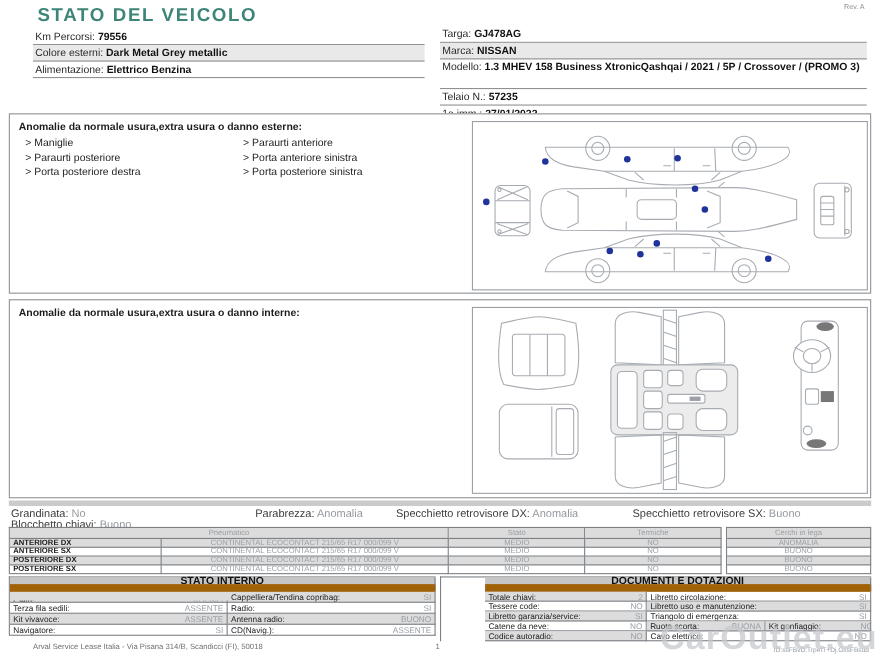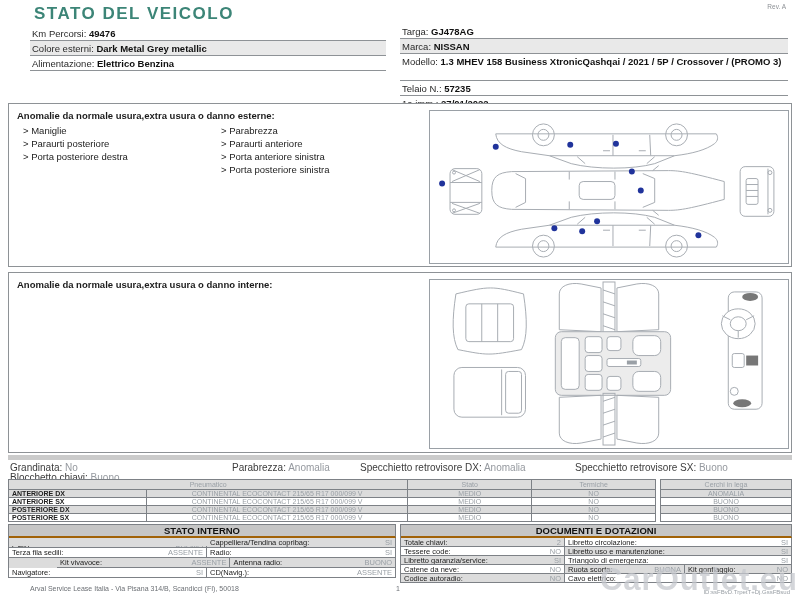--- a/index.html
+++ b/index.html
@@ -42,21 +42,21 @@
   .tbl { position:absolute; border-left:1px solid #7d8186; border-top:1px solid #7d8186; font-size:7px; }
   .trow { display:flex; }
   .tcell { border-right:1px solid #7d8186; border-bottom:1px solid #7d8186; overflow:hidden; white-space:nowrap; display:flex; align-items:center; }
   .tcell.center { justify-content:center; }
   .hdr-gray { background:#dcdcdc; color:#9aa0a6; }
   .row-shade { background:#dcdcdc; }
   .poslbl { font-weight:bold; padding-left:3px; color:#222; }
   .graytxt { color:#9aa0a6; }
   .titlebar { background:#c6c6c6; font-size:9.5px; font-weight:bold; color:#111;
     display:flex; align-items:center; justify-content:center;
-    border-right:1px solid #7d8186; border-bottom:2px solid #a16207; }
+    border-right:1px solid #7d8186; border-bottom:7px solid #a16207; }
   .kv { justify-content:space-between; padding:0 3px; font-size:7.5px; }
   .kv .lbl { color:#222; }
   .kv .val { color:#9aa0a6; }
   .cell-shade { background:#dcdcdc; }
 
   
   #footer-company { left:30px; top:585px; font-size:7px; color:#6b6f74; }
   #footer-page { left:396px; top:585px; font-size:7px; color:#6b6f74; }
   #footer-id { right:10px; top:589px; font-size:6px; color:#9aa0a6; }
   #watermark { right:2px; top:562px; font-size:31px; font-weight:bold;
@@ -64,21 +64,21 @@
 </style>
 </head>
 <body>
 
 <div id="page">
 
   <div class="abs" id="title">STATO DEL VEICOLO</div>
   <div class="abs" id="rev">Rev. A</div>
 
   <div class="abs info-block" id="info-left">
-    <div class="info-row"><span class="lbl">Km Percorsi:</span> <span class="val">49476</span></div>
+    <div class="info-row"><span class="lbl">Km Percorsi:</span> <span class="val">79556</span></div>
     <div class="info-row shade"><span class="lbl">Colore esterni:</span> <span class="val">Dark Metal Grey metallic</span></div>
     <div class="info-row"><span class="lbl">Alimentazione:</span> <span class="val">Elettrico Benzina</span></div>
   </div>
 
   <div class="abs info-block" id="info-right">
     <div class="info-row"><span class="lbl">Targa:</span> <span class="val">GJ478AG</span></div>
     <div class="info-row shade"><span class="lbl">Marca:</span> <span class="val">NISSAN</span></div>
     <div class="info-row" style="min-height:27px;"><span class="lbl">Modello:</span> <span class="val">1.3 MHEV 158 Business XtronicQashqai / 2021 / 5P / Crossover / (PROMO 3)</span></div>
     <div class="info-row"><span class="lbl">Telaio N.:</span> <span class="val">57235</span></div>
     <div class="info-row"><span class="lbl">1a imm.:</span> <span class="val">27/01/2022</span></div>
@@ -86,21 +86,20 @@
 
   <div class="abs sectionbox" id="sec-ext">
     <div class="sec-heading">Anomalie da normale usura,extra usura o danno esterne:</div>
     <div class="anomaly-cols">
       <div class="anomaly-col">
         <div><span>&gt;</span> <span>Maniglie</span></div>
         <div><span>&gt;</span> <span>Paraurti posteriore</span></div>
         <div><span>&gt;</span> <span>Porta posteriore destra</span></div>
       </div>
       <div class="anomaly-col">
-        <div><span>&gt;</span> <span>Parabrezza</span></div>
         <div><span>&gt;</span> <span>Paraurti anteriore</span></div>
         <div><span>&gt;</span> <span>Porta anteriore sinistra</span></div>
         <div><span>&gt;</span> <span>Porta posteriore sinistra</span></div>
       </div>
     </div>
     <div class="diagram-box" id="diag-ext">
       <svg width="358" height="152" viewBox="0 0 360 153">
         <defs>
           <g id="car-side" stroke="#a7acb2" stroke-width="1" fill="none">
             <path d="M4,34 C5,24 14,19 30,16 L58,12 L80,4 C104,-2 142,-2 164,4 L184,12 C202,14 216,18 224,24 C228,27 228,31 226,34 Z"></path>
@@ -286,42 +285,42 @@
       <div class="tcell kv" style="width:198px;">
           <span class="lbl">Terza fila sedili:</span>
           <span class="val">ASSENTE</span>
         </div>
       <div class="tcell kv" style="width:189px;">
           <span class="lbl">Radio:</span>
           <span class="val">SI</span>
         </div>
     </div>
     <div class="trow row-shade" style="height:10px;">
-      <div class="tcell kv" style="width:198px;margin-left:48px;">
+      <div class="tcell kv" style="width:198px;">
           <span class="lbl">Kit vivavoce:</span>
           <span class="val">ASSENTE</span>
         </div>
       <div class="tcell kv" style="width:189px;">
           <span class="lbl">Antenna radio:</span>
           <span class="val">BUONO</span>
         </div>
     </div>
     <div class="trow" style="height:10px;">
       <div class="tcell kv" style="width:198px;">
           <span class="lbl">Navigatore:</span>
           <span class="val">SI</span>
         </div>
       <div class="tcell kv" style="width:189px;">
           <span class="lbl">CD(Navig.):</span>
           <span class="val">ASSENTE</span>
         </div>
     </div>
   </div>
 
-  <div class="tbl" style="left:400px; top:524px; width:392px;">
+  <div class="tbl" style="left:400px; top:524px; width:392px;padding-left:40px;">
     <div class="trow" style="height:13px;">
         <div class="titlebar" style="width:391px;">DOCUMENTI E DOTAZIONI</div>
       </div>
     <div class="trow" style="height:9px;">
       <div class="tcell kv cell-shade" style="width:164px;">
           <span class="lbl">Totale chiavi:</span>
           <span class="val">2</span>
         </div>
       <div class="tcell kv" style="width:227px;">
           <span class="lbl">Libretto circolazione:</span>

